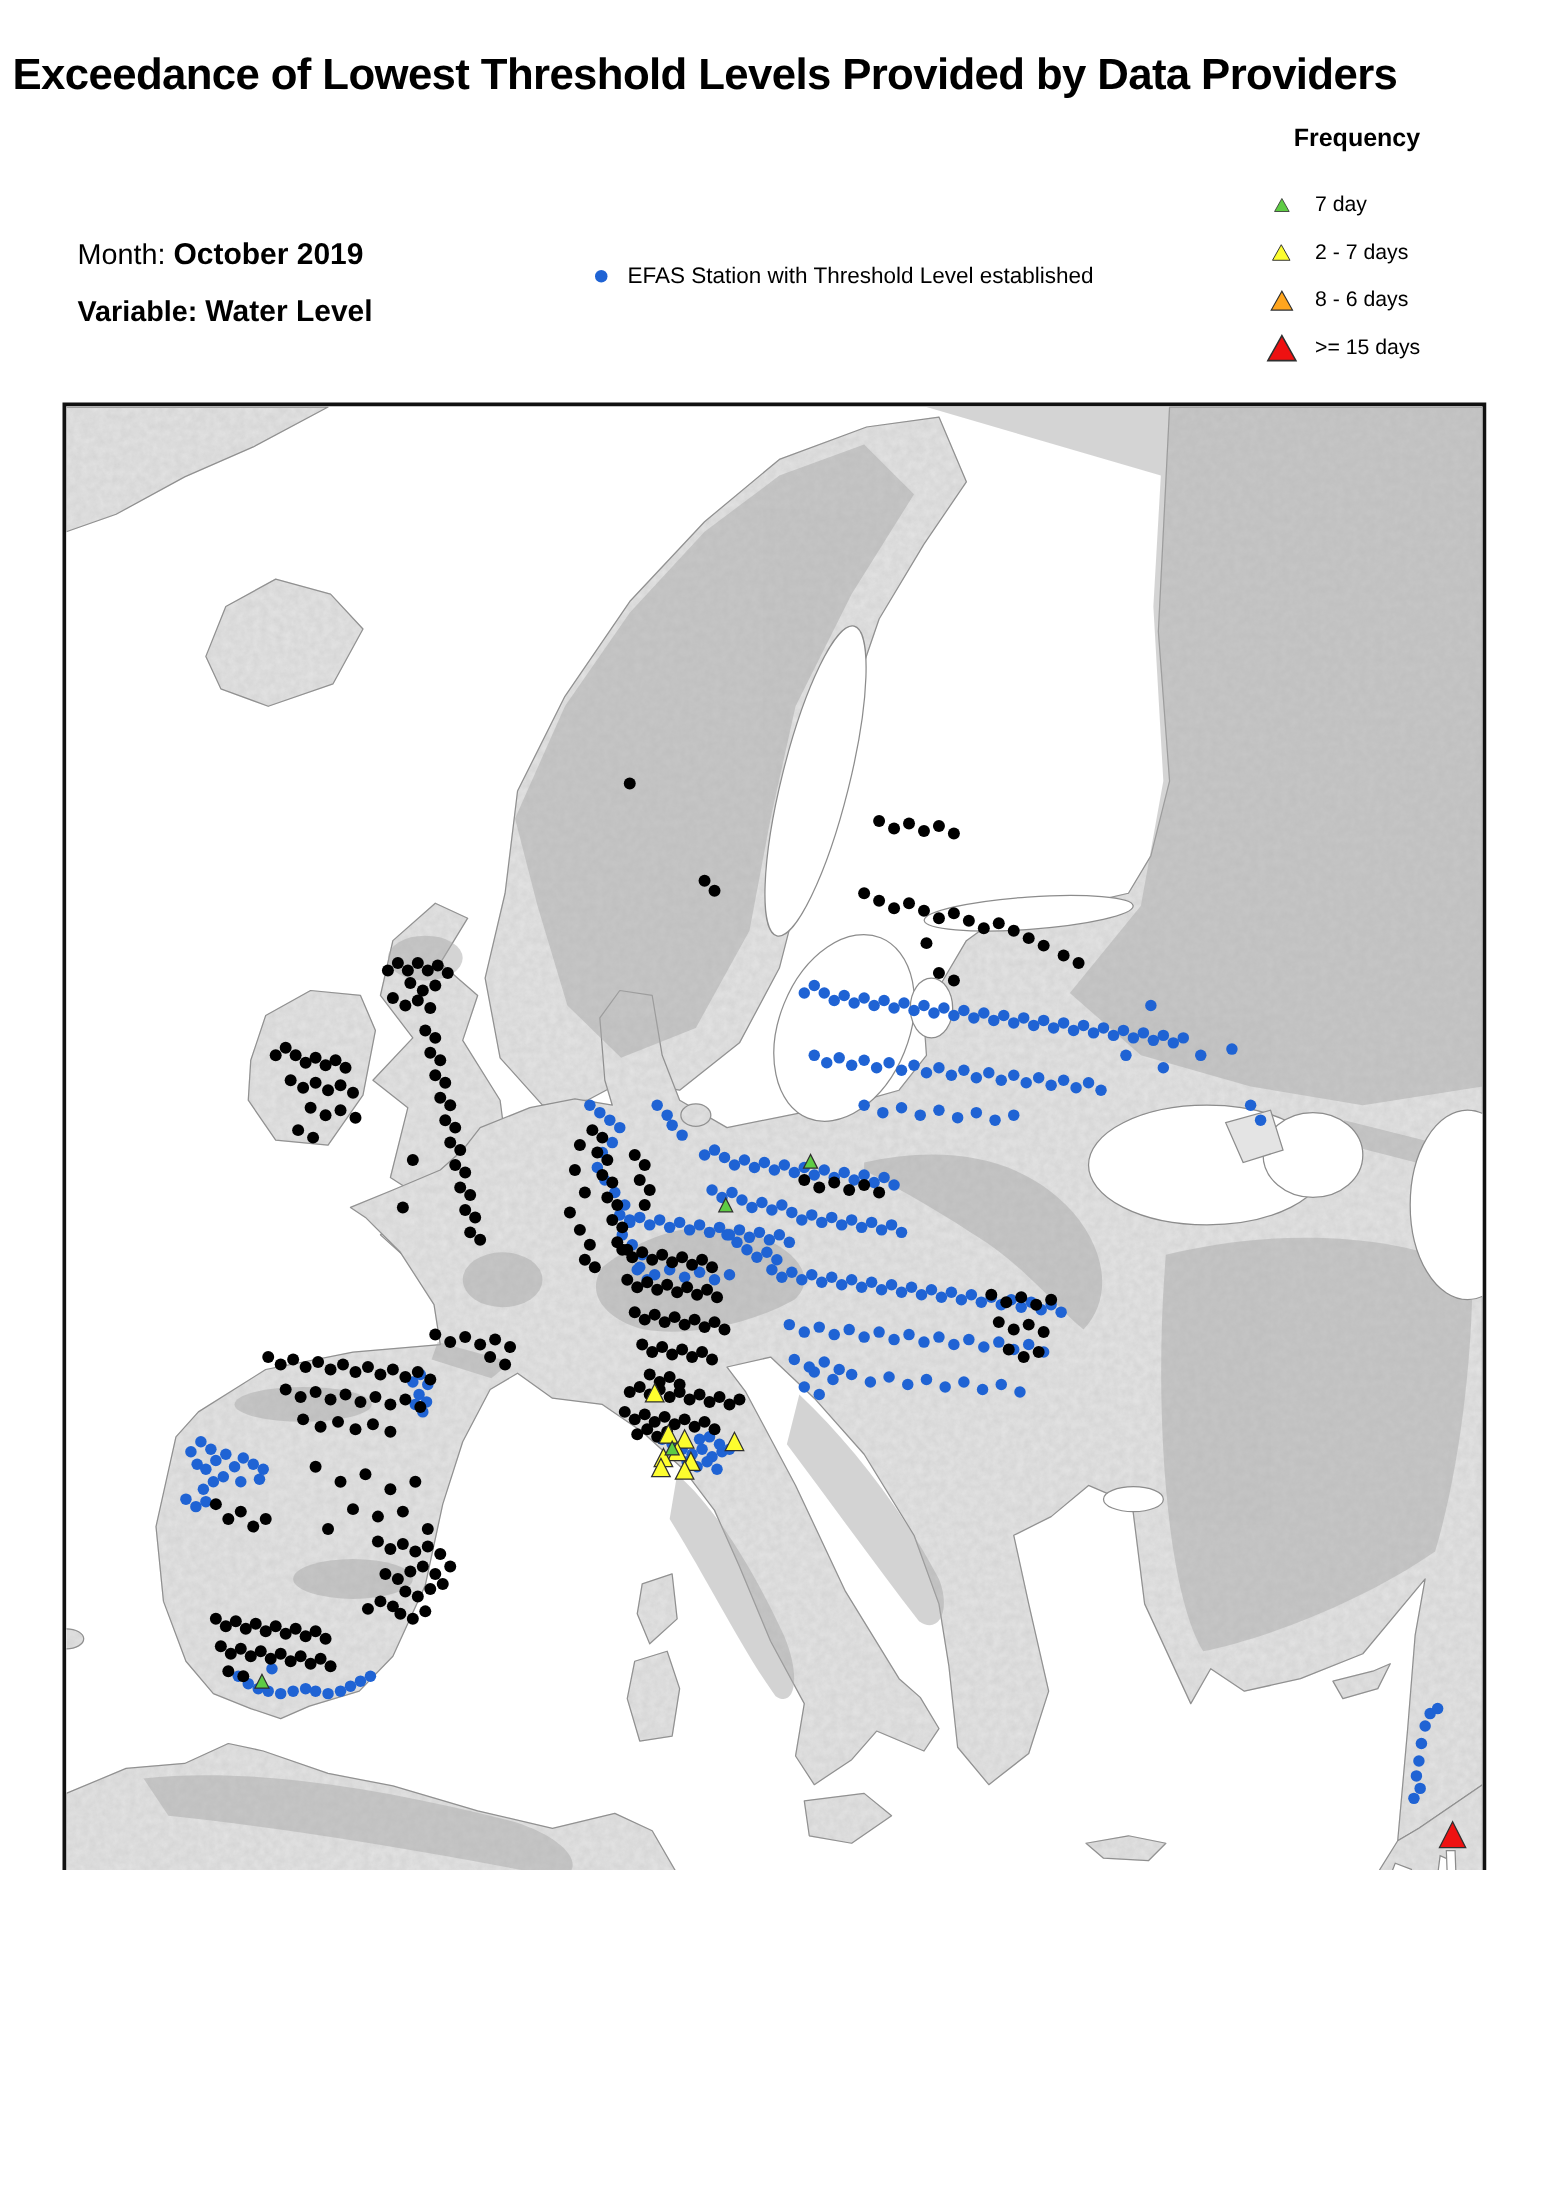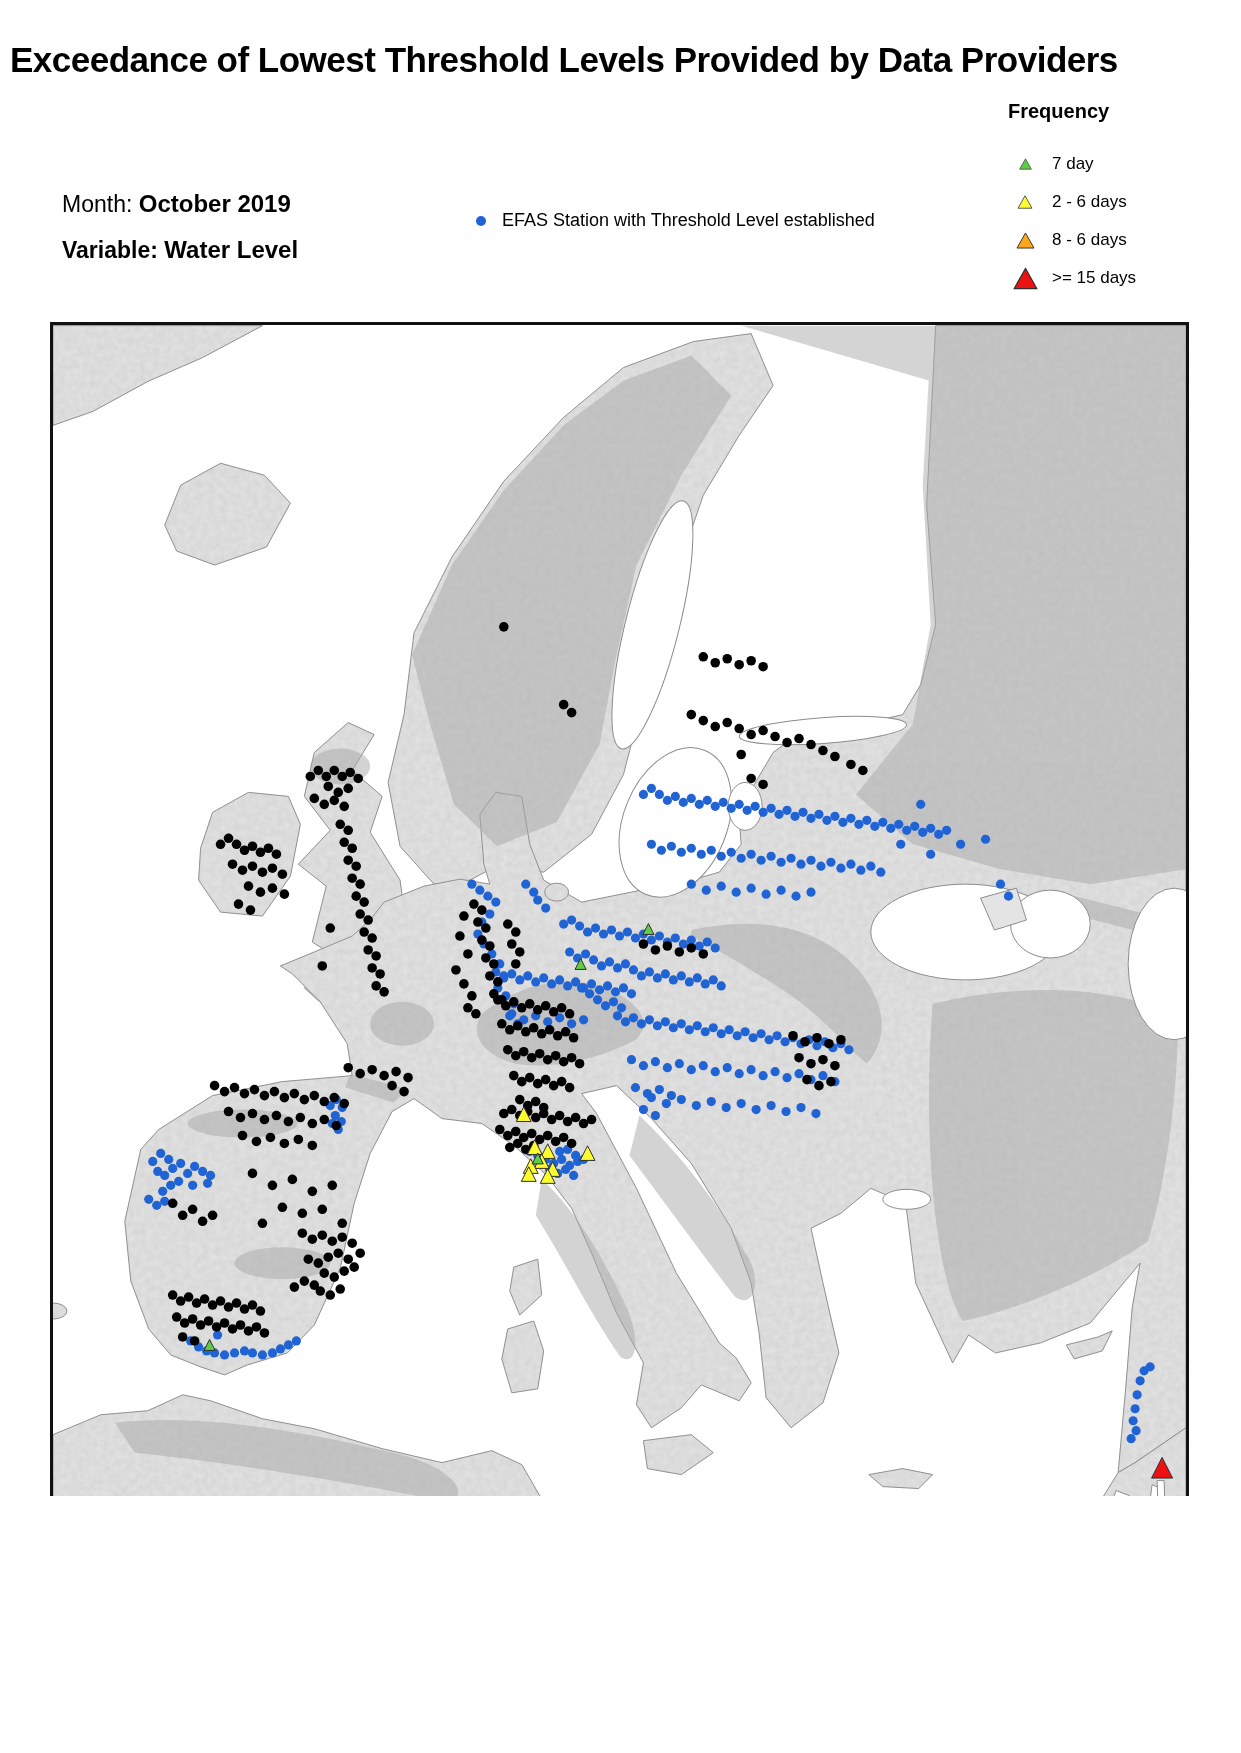--- a/index.html
+++ b/index.html
@@ -1,17 +1,17 @@
 <!DOCTYPE html>
 <html><head>
 <meta charset="utf-8">
 <style>
   html,body{margin:0;padding:0;background:#ffffff;width:1241px;height:1753px;
     font-family:"Liberation Sans","DejaVu Sans",sans-serif;color:#000;}
-  .page{position:relative;width:1241px;height:1496px;overflow:hidden;background:#fff;}
+  .page{position:relative;width:1241px;height:1496px;overflow:hidden;background:#fff;text-align:right;}
   .title{position:absolute;left:10px;top:40px;font-size:35px;font-weight:bold;white-space:nowrap;letter-spacing:-0.5px;}
   .meta-line{position:absolute;left:62px;font-size:23px;}
   .meta-line b{font-size:24px;}
   .m-month{top:190px;} .m-var{top:236px;font-weight:bold;}
   .st-legend-row{position:absolute;left:476px;display:flex;align-items:center;white-space:nowrap;}
   .st-row1{top:210px;} .st-row2{top:256px;}
   .st-dot{width:10px;height:10px;border-radius:50%;margin-right:16px;flex:0 0 auto;}
   .st-label{font-size:18px;}
   .freq{position:absolute;left:1008px;top:100px;}
   .freq-title{font-size:20px;font-weight:bold;margin-bottom:22px;}
@@ -51,21 +51,21 @@
           </svg>
         </span>
       <span class="freq-label">7 day</span>
     </div>
     <div class="freq-row">
       <span class="freq-icon-box">
           <svg class="freq-icon" viewBox="0 0 20 18" width="16" height="14">
             <polygon points="10,1 1,17 19,17" stroke="#2f2f2f" stroke-width="1" fill="#fdfd2e"></polygon>
           </svg>
         </span>
-      <span class="freq-label">2 - 6 days</span>
+      <span class="freq-label">2 - 7 days</span>
     </div>
     <div class="freq-row">
       <span class="freq-icon-box">
           <svg class="freq-icon" viewBox="0 0 20 18" width="19" height="17">
             <polygon points="10,1 1,17 19,17" stroke="#2f2f2f" stroke-width="1" fill="#ffa51e"></polygon>
           </svg>
         </span>
       <span class="freq-label">8 - 6 days</span>
     </div>
     <div class="freq-row">

